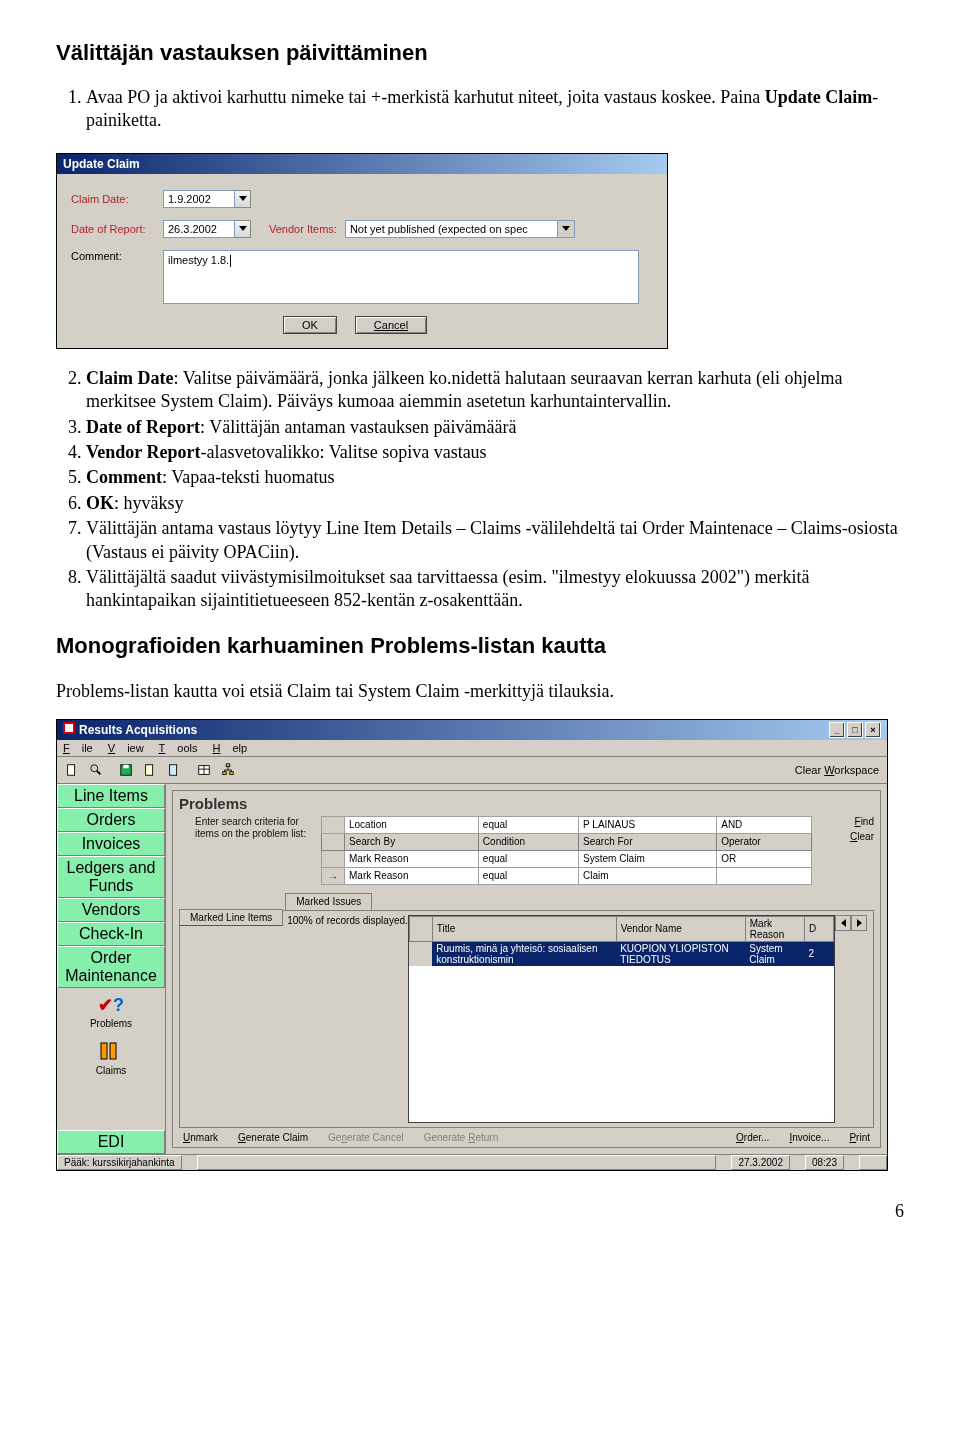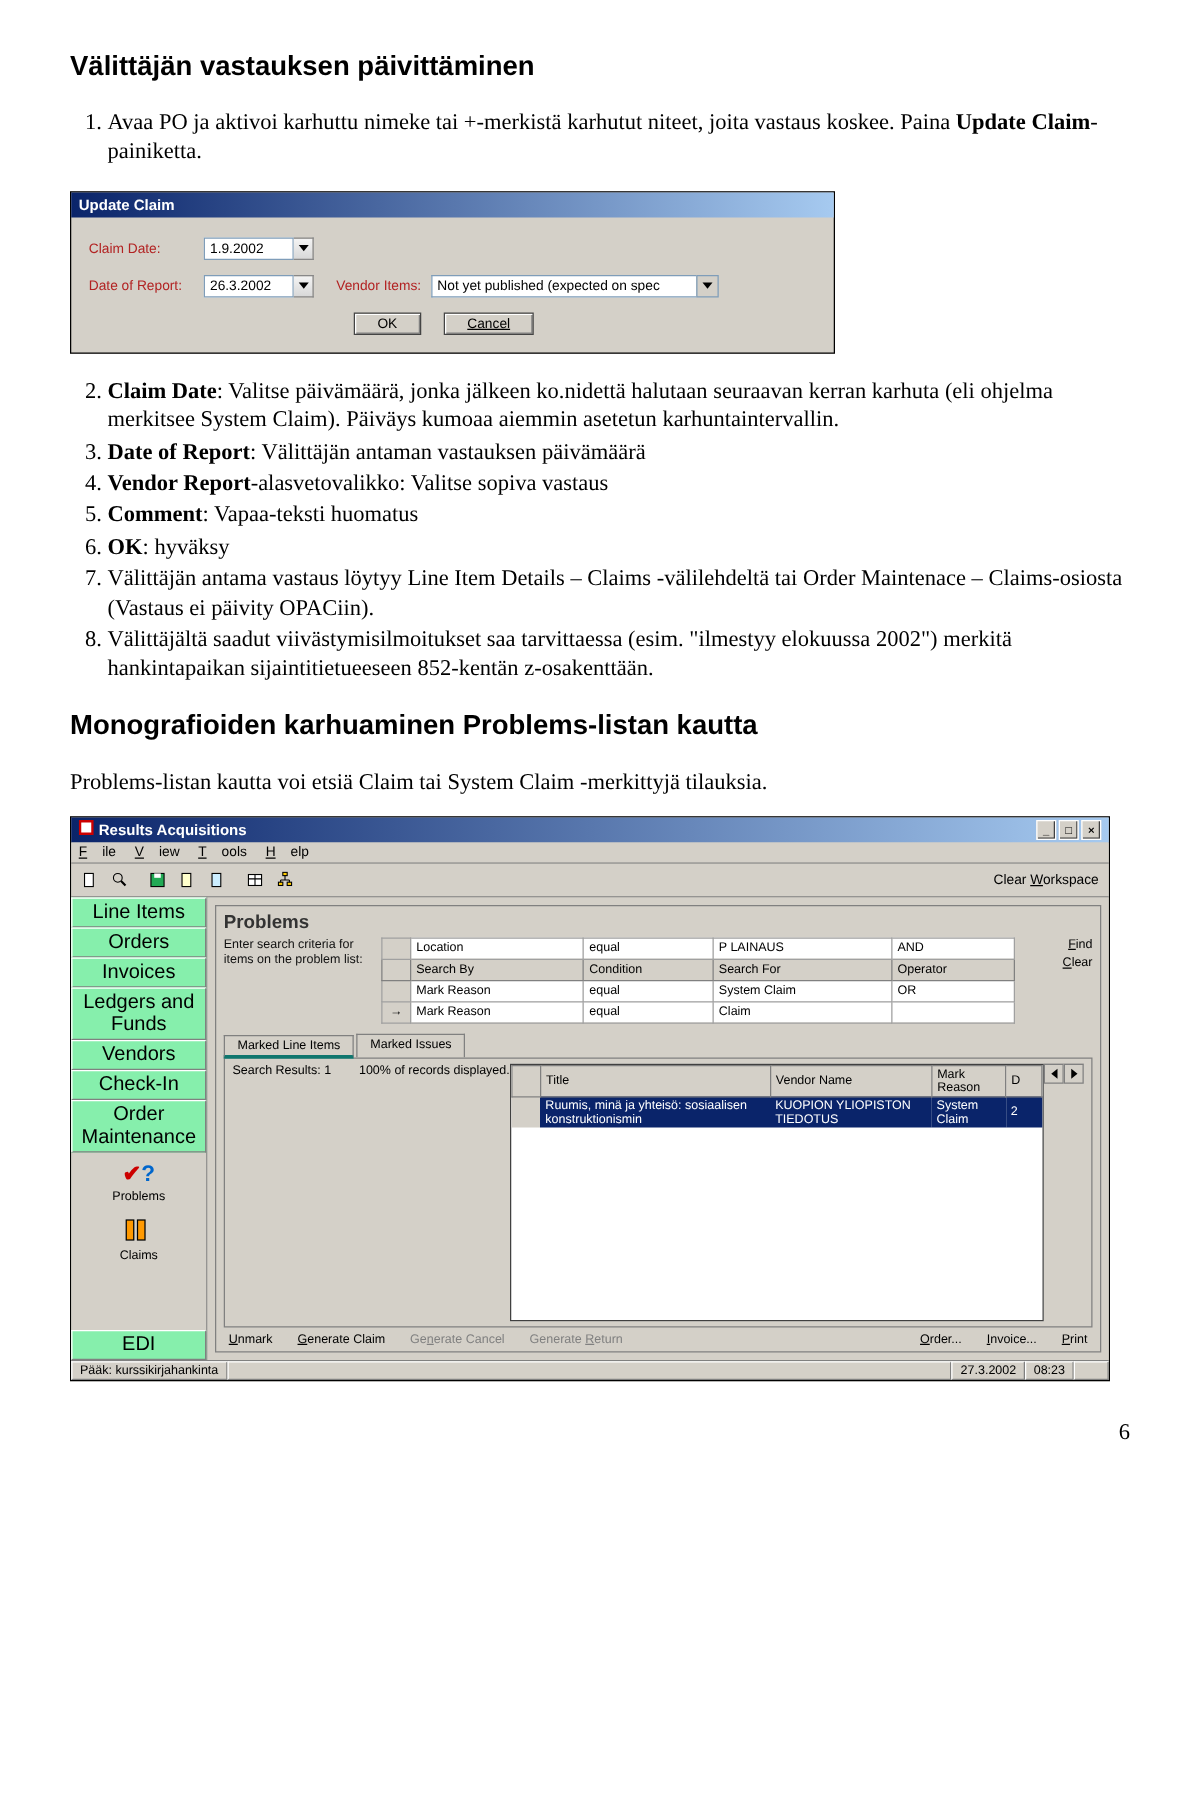--- a/index.html
+++ b/index.html
@@ -196,21 +196,21 @@
   .shot2 .main {
     flex:1;background:#d4d0c8;padding:6px;display:flex;flex-direction:column;
   }
   .shot2 .panel {
     flex:1;background:#d4d0c8;border:1px solid #808080;display:flex;flex-direction:column;
   }
   .shot2 .panel h3 {
     margin:4px 6px 0 6px;font-size:15px;color:#333;font-family:Arial,sans-serif;font-weight:bold;
   }
   .shot2 .searcharea {
-    display:flex;padding:4px 6px;gap:8px;
+    display:flex;padding:4px 6px;gap:8px;margin-left:16px;
   }
   .shot2 .searchleft {
     width:118px;font-size:10px;color:#111;line-height:1.2;
   }
   .shot2 .searchgrid {
     flex:1;font-size:10px;
   }
   .shot2 table.sg {
     border-collapse:collapse;width:100%;
   }
@@ -223,21 +223,21 @@
     width:54px;display:flex;flex-direction:column;gap:4px;align-items:flex-end;
   }
   .shot2 .searchbtns .lk { font-size:10px; }
   .shot2 .searchbtns .lk .ul { text-decoration: underline; }
   .shot2 .tabs {
     display:flex;margin:4px 6px 0 6px;font-size:10px;
   }
   .shot2 .tab {
     padding:2px 10px;border:1px solid #808080;border-bottom:none;background:#d4d0c8;margin-right:2px;
   }
-  .shot2 .tab.active { background:#d4d0c8;position:relative;top:1px;border-bottom:3px solid #0f766e; }
+  .shot2 .tab.active { background:#d4d0c8;position:relative;top:16px;border-bottom:1px solid #0f766e; }
   .shot2 .results {
     margin:0 6px;border:1px solid #808080;background:#d4d0c8;padding:4px 6px;font-size:10px;flex:1;display:flex;flex-direction:row;
   }
   .shot2 .rstatus { margin-bottom:4px; }
   .shot2 .rtable-wrap {
     flex:1;border:1px solid #404040;background:#fff;position:relative;overflow:hidden;
   }
   .shot2 table.rt {
     width:100%;border-collapse:collapse;font-size:10px;
   }
@@ -255,21 +255,21 @@
   }
   .shot2 .scroll-h .tri-l {width:0;height:0;border-top:4px solid transparent;border-bottom:4px solid transparent;border-right:5px solid #000;}
   .shot2 .scroll-h .tri-r {width:0;height:0;border-top:4px solid transparent;border-bottom:4px solid transparent;border-left:5px solid #000;}
   .shot2 .bottomlinks {
     display:flex;justify-content:space-between;padding:4px 10px;font-size:10px;
   }
   .shot2 .bottomlinks .grp { display:flex;gap:20px; }
   .shot2 .bottomlinks span .ul { text-decoration: underline; }
   .shot2 .bottomlinks span.dis { color:#808080; }
   .shot2 .statusbar {
-    display:flex;border-top:1px solid #808080;background:#d4d0c8;font-size:10px;
+    display:flex;border-top:1px solid #808080;background:#d4d0c8;font-size:10px;gap:15px;
   }
   .shot2 .statusbar .cell {
     border:1px solid #fff;border-right-color:#808080;border-bottom-color:#808080;padding:1px 6px;
   }
   .shot2 .statusbar .flex { flex:1; }
   .pagenum {
     text-align:right;margin-top:30px;font-size:18px;
   }
 </style>
 </head>
@@ -302,20 +302,26 @@
         <div class="date-btn">
             <div class="tri-down"></div>
           </div>
       </div>
       <div class="lbl2">Vendor Items:</div>
       <div class="sel" style="max-width:230px">
         <input class="inp" value="Not yet published (expected on spec" style="">
         <div class="btn">
             <div class="tri-down"></div>
           </div>
+      </div>
+    </div>
+    <div class="row" style="align-items:flex-start">
+      <div class="lbl3">Comment:</div>
+      <div class="comment-box">
+        <span>ilmestyy 1.8.</span><span class="caret"></span>
       </div>
     </div>
     <div class="btnbar">
       <button class="pushbtn"><span>OK</span></button>
       <button class="pushbtn"><span class="ul">Cancel</span></button>
     </div>
   </div>
 </div>
 
 <ol start="2">

